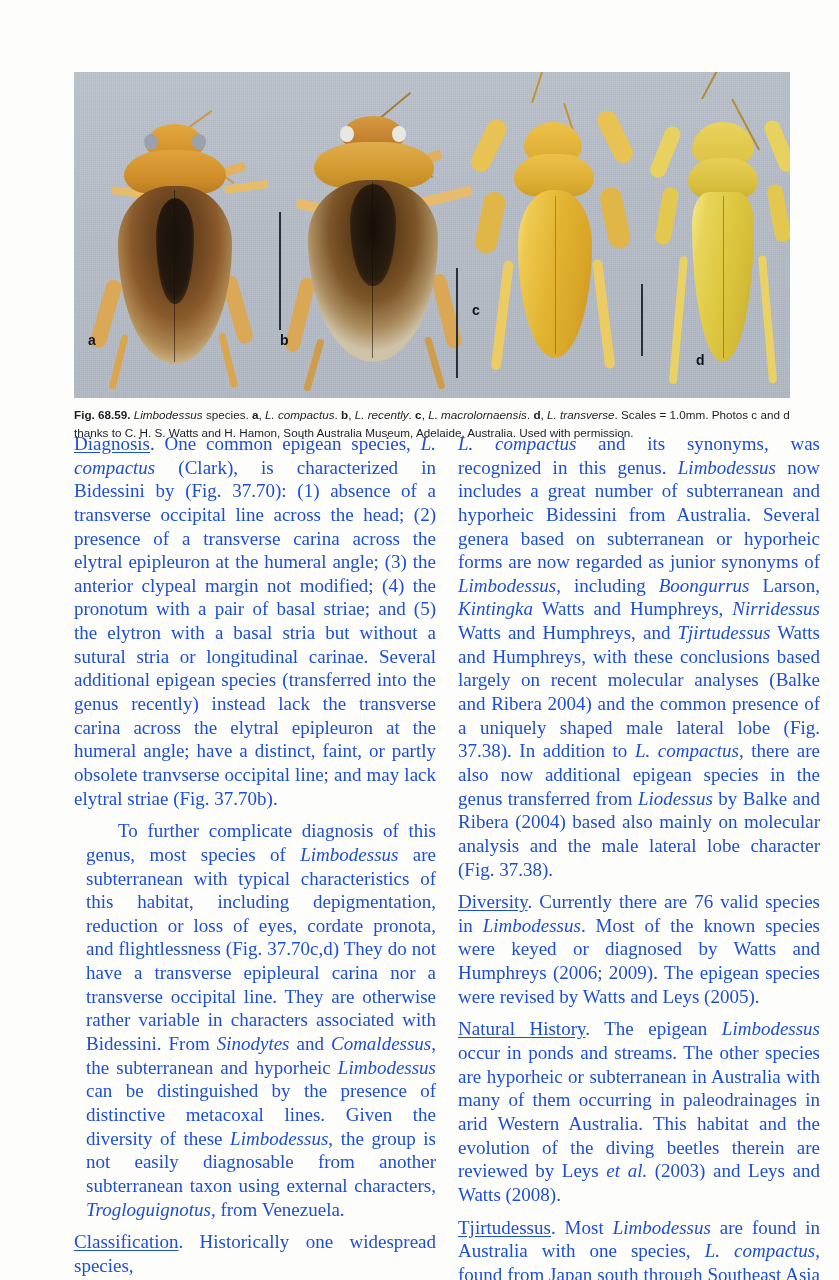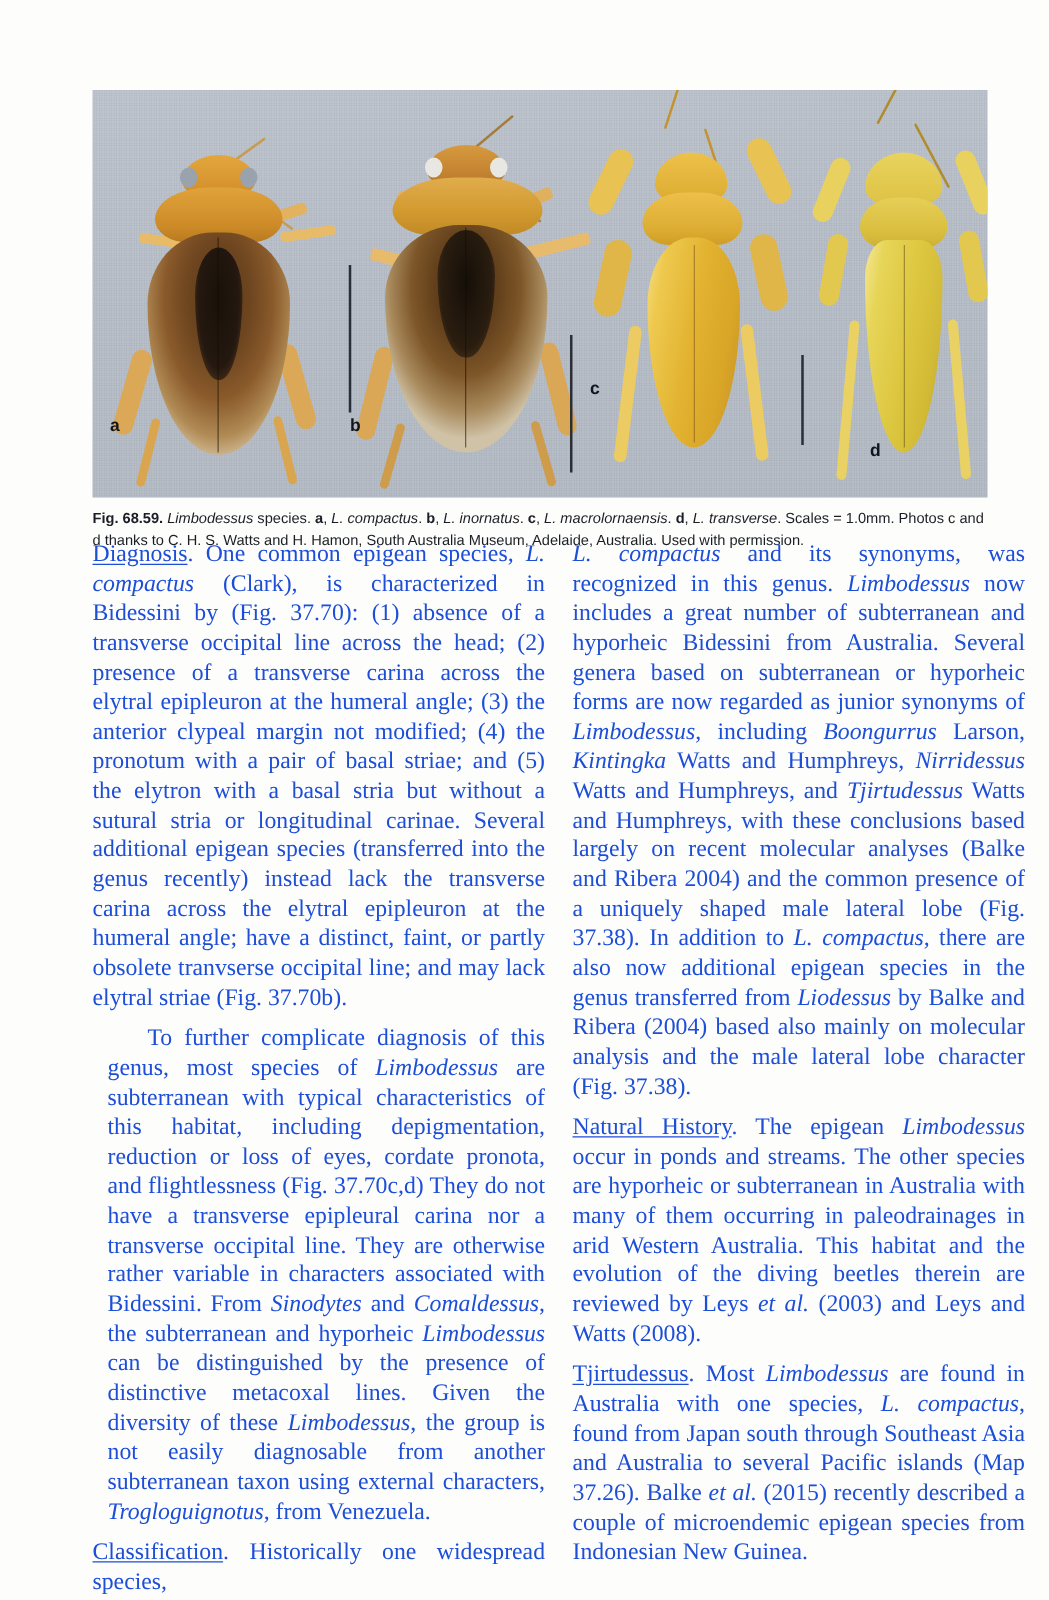--- a/index.html
+++ b/index.html
@@ -255,28 +255,29 @@
       <div class="head" style="left:52px; top:42px; width:62px; height:42px; background:linear-gradient(180deg,#e9d35e,#ddc244); border-radius:50% 50% 30% 30% / 66% 66% 34% 34%;"></div>
       <div class="pronotum" style="left:48px; top:78px; width:70px; height:40px; background:linear-gradient(180deg,#e6cf57,#d9be3e 70%,#cbb033);"></div>
       <div class="elytra" style="left:52px; top:112px; width:62px; height:170px; background:linear-gradient(100deg,#f4e895 0%,#e7d558 18%,#ddc63f 52%, #d2ba36 78%, #bca233 100%); border-radius:28% 28% 50% 50% / 18% 18% 82% 82%;"></div>
       <div class="suture" style="left:83px; top:116px; height:162px; background:rgba(110,88,20,0.55);"></div>
       <div class="spec-label" style="left:56px; top:272px;">d</div>
     </div>
 
   </div>
 
   <div class="caption">
-    <span><b>Fig. 68.59.</b> <i>Limbodessus</i> species. <b>a</b>, <i>L. compactus</i>. <b>b</b>, <i>L. inornatus</i>. <b>c</b>, <i>L. macrolornaensis</i>. <b>d</b>, <i>L. transverse</i>. Scales = 1.0mm. Photos c and d thanks to C. H. S. Watts and H. Hamon, South Australia Museum, Adelaide, Australia. Used with permission.</span>
+    <span><b>Fig. 68.59.</b> <i>Limbodessus</i> species. <b>a</b>, <i>L. compactus</i>. <b>b</b>, <i>L. recently</i>. <b>c</b>, <i>L. macrolornaensis</i>. <b>d</b>, <i>L. transverse</i>. Scales = 1.0mm. Photos c and d thanks to C. H. S. Watts and H. Hamon, South Australia Museum, Adelaide, Australia. Used with permission.</span>
   </div>
 
   <div class="column col-left">
       <div class="para"><span class="head-term">Diagnosis</span>. One common epigean species, <i>L. compactus</i> (Clark), is characterized in Bidessini by (Fig. 37.70): (1) absence of a transverse occipital line across the head; (2) presence of a transverse carina across the elytral epipleuron at the humeral angle; (3) the anterior clypeal margin not modified; (4) the pronotum with a pair of basal striae; and (5) the elytron with a basal stria but without a sutural stria or longitudinal carinae. Several additional epigean species (transferred into the genus recently) instead lack the transverse carina across the elytral epipleuron at the humeral angle; have a distinct, faint, or partly obsolete tranvserse occipital line; and may lack elytral striae (Fig. 37.70b).</div>
       <div class="para indent gap">To further complicate diagnosis of this genus, most species of <i>Limbodessus</i> are subterranean with typical characteristics of this habitat, including depigmentation, reduction or loss of eyes, cordate pronota, and flightlessness (Fig. 37.70c,d) They do not have a transverse epipleural carina nor a transverse occipital line. They are otherwise rather variable in characters associated with Bidessini. From <i>Sinodytes</i> and <i>Comaldessus</i>, the subterranean and hyporheic <i>Limbodessus</i> can be distinguished by the presence of distinctive metacoxal lines. Given the diversity of these <i>Limbodessus</i>, the group is not easily diagnosable from another subterranean taxon using external characters, <i>Trogloguignotus</i>, from Venezuela.</div>
       <div class="para gap"><span class="head-term">Classification</span>. Historically one widespread species,</div>
     </div>
 
   <div class="column col-right">
       <div class="para"><i>L. compactus</i> and its synonyms, was recognized in this genus. <i>Limbodessus</i> now includes a great number of subterranean and hyporheic Bidessini from Australia. Several genera based on subterranean or hyporheic forms are now regarded as junior synonyms of <i>Limbodessus</i>, including <i>Boongurrus</i> Larson, <i>Kintingka</i> Watts and Humphreys, <i>Nirridessus</i> Watts and Humphreys, and <i>Tjirtudessus</i> Watts and Humphreys, with these conclusions based largely on recent molecular analyses (Balke and Ribera 2004) and the common presence of a uniquely shaped male lateral lobe (Fig. 37.38). In addition to <i>L. compactus</i>, there are also now additional epigean species in the genus transferred from <i>Liodessus</i> by Balke and Ribera (2004) based also mainly on molecular analysis and the male lateral lobe character (Fig. 37.38).</div>
+      <div class="para gap"><span class="head-term">Diversity</span>. Currently there are 76 valid species in <i>Limbodessus</i>. Most of the known species were keyed or diagnosed by Watts and Humphreys (2006; 2009). The epigean species were revised by Watts and Leys (2005).</div>
       <div class="para gap"><span class="head-term">Natural History</span>. The epigean <i>Limbodessus</i> occur in ponds and streams. The other species are hyporheic or subterranean in Australia with many of them occurring in paleodrainages in arid Western Australia. This habitat and the evolution of the diving beetles therein are reviewed by Leys <i>et al.</i> (2003) and Leys and Watts (2008).</div>
       <div class="para gap"><span class="head-term">Tjirtudessus</span>. Most <i>Limbodessus</i> are found in Australia with one species, <i>L. compactus</i>, found from Japan south through Southeast Asia and Australia to several Pacific islands (Map 37.26). Balke <i>et al.</i> (2015) recently described a couple of microendemic epigean species from Indonesian New Guinea.</div>
     </div>
 
 </div>
 
 </body></html>

